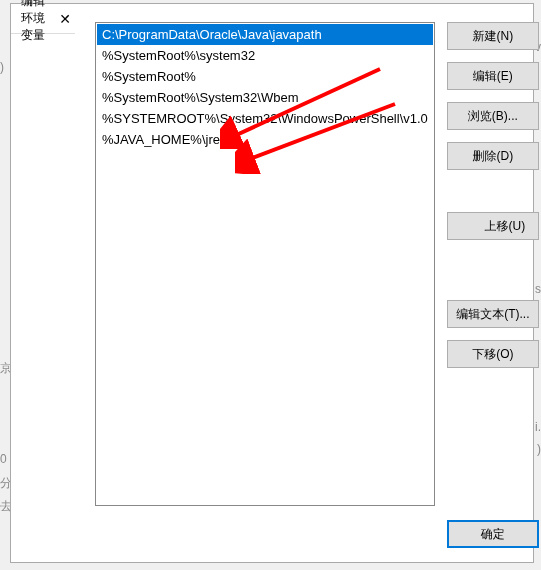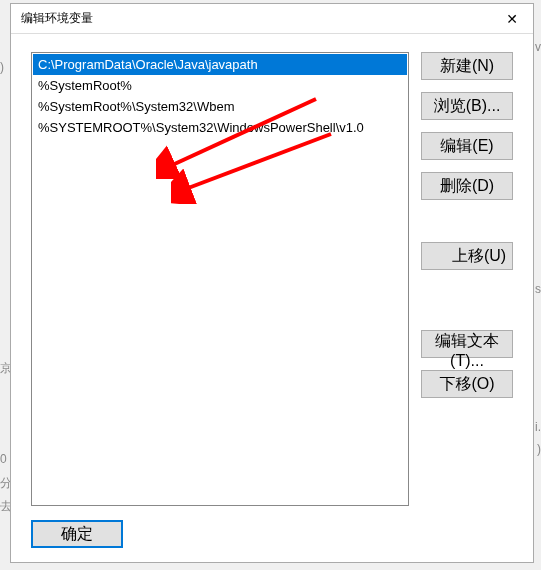--- a/index.html
+++ b/index.html
@@ -14,21 +14,21 @@
   }
   .window {
     position: absolute;
     left: 10px;
     top: 3px;
     width: 524px;
     height: 560px;
     background: #ffffff;
     border: 1px solid #aaaaaa;
     display: flex;
-    flex-direction: column;
+    flex-direction: row;
   }
   .titlebar {
     height: 30px;
     display: flex;
     align-items: center;
     justify-content: space-between;
     padding: 0 0 0 10px;
     border-bottom: 1px solid #dddddd;
     font-size: 12px;
     color: #000;
@@ -80,33 +80,34 @@
   .side-buttons {
     width: 92px;
     display: flex;
     flex-direction: column;
     gap: 12px;
   }
   .btn {
     height: 28px;
     background: #e1e1e1;
     border: 1px solid #adadad;
-    font-size: 16px;
+    font-size: 12px;
     font-family: inherit;
     cursor: pointer;
     padding: 0 4px;
   }
   .btn.default {
     background: #e1e1e1;
     border: 2px solid #0078d7;
   }
   .gap-large { margin-top: 30px; padding-left: 28px; }
   .gap-xlarge { margin-top: 48px; }
   .bottom-row {
     display: flex;
+    justify-content: flex-end;
     padding-top: 14px;
   }
   .bottom-row .btn { width: 92px; }
 
   
   .arrow {
     position: absolute;
     pointer-events: none;
   }
   .arrow svg { display: block; }
@@ -139,29 +140,31 @@
       <span>✕</span>
     </div>
   </div>
 
   <div class="content">
 
     <div class="main-row">
 
       <div class="listbox" id="listbox">
           <div class="list-item selected">C:\ProgramData\Oracle\Java\javapath</div>
+          <div class="list-item">%SystemRoot%\system32</div>
           <div class="list-item">%SystemRoot%</div>
           <div class="list-item">%SystemRoot%\System32\Wbem</div>
           <div class="list-item">%SYSTEMROOT%\System32\WindowsPowerShell\v1.0</div>
+          <div class="list-item">%JAVA_HOME%\jre\bin</div>
         </div>
 
       <div class="side-buttons">
         <button class="btn">新建(N)</button>
+        <button class="btn">编辑(E)</button>
         <button class="btn">浏览(B)...</button>
-        <button class="btn">编辑(E)</button>
         <button class="btn">删除(D)</button>
         <button class="btn gap-large">上移(U)</button>
         <button class="btn gap-xlarge">编辑文本(T)...</button>
         <button class="btn">下移(O)</button>
       </div>
 
     </div>
 
     <div class="bottom-row">
       <button class="btn default">确定</button>

